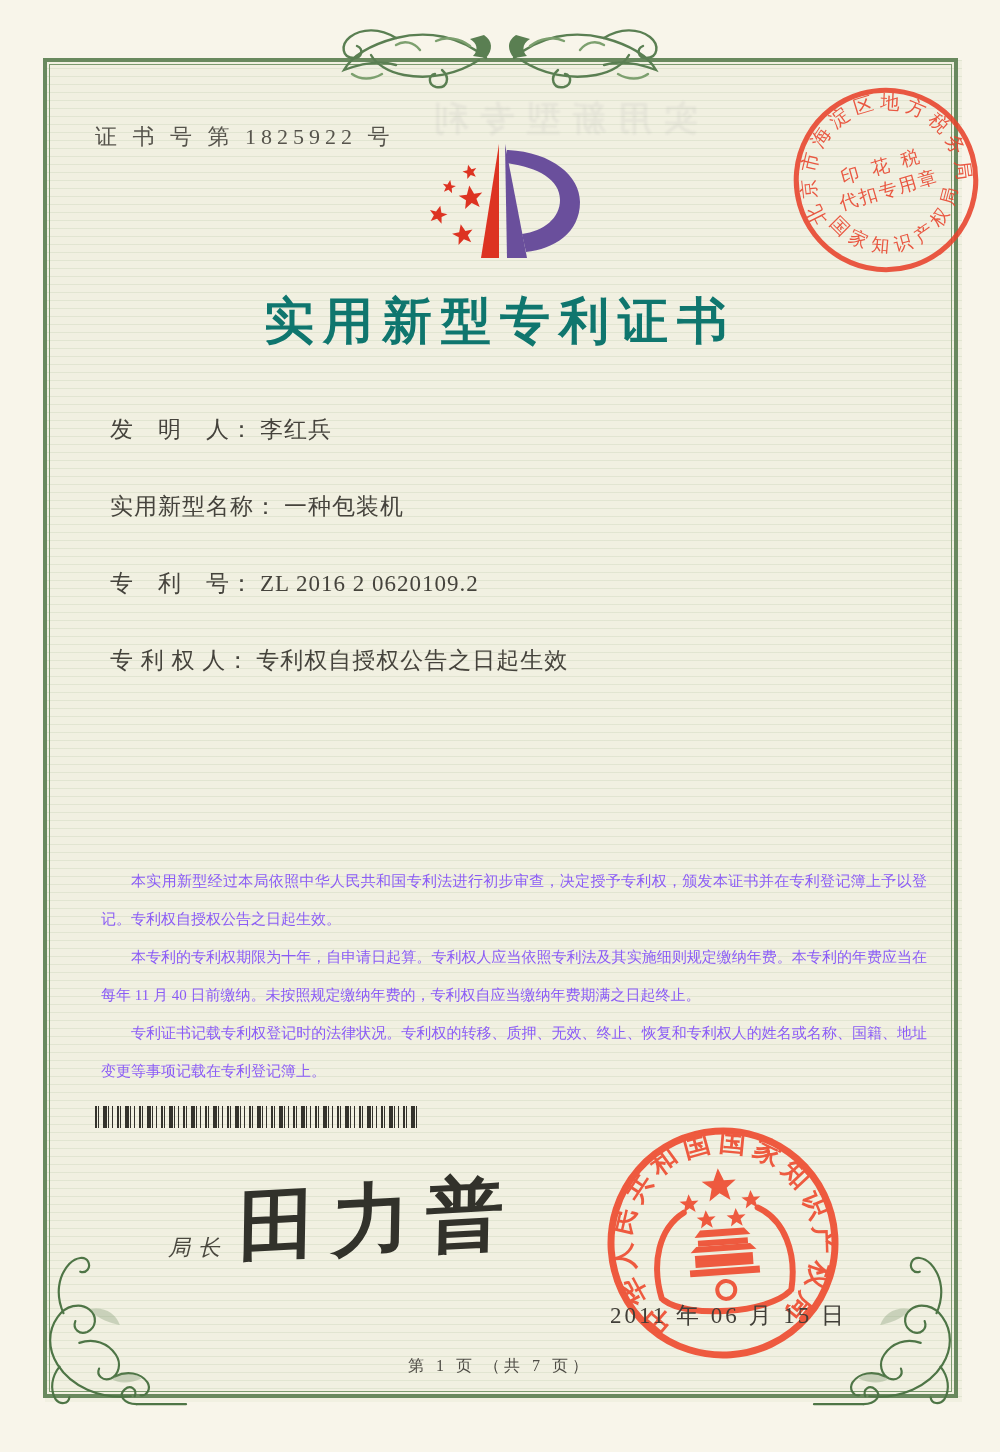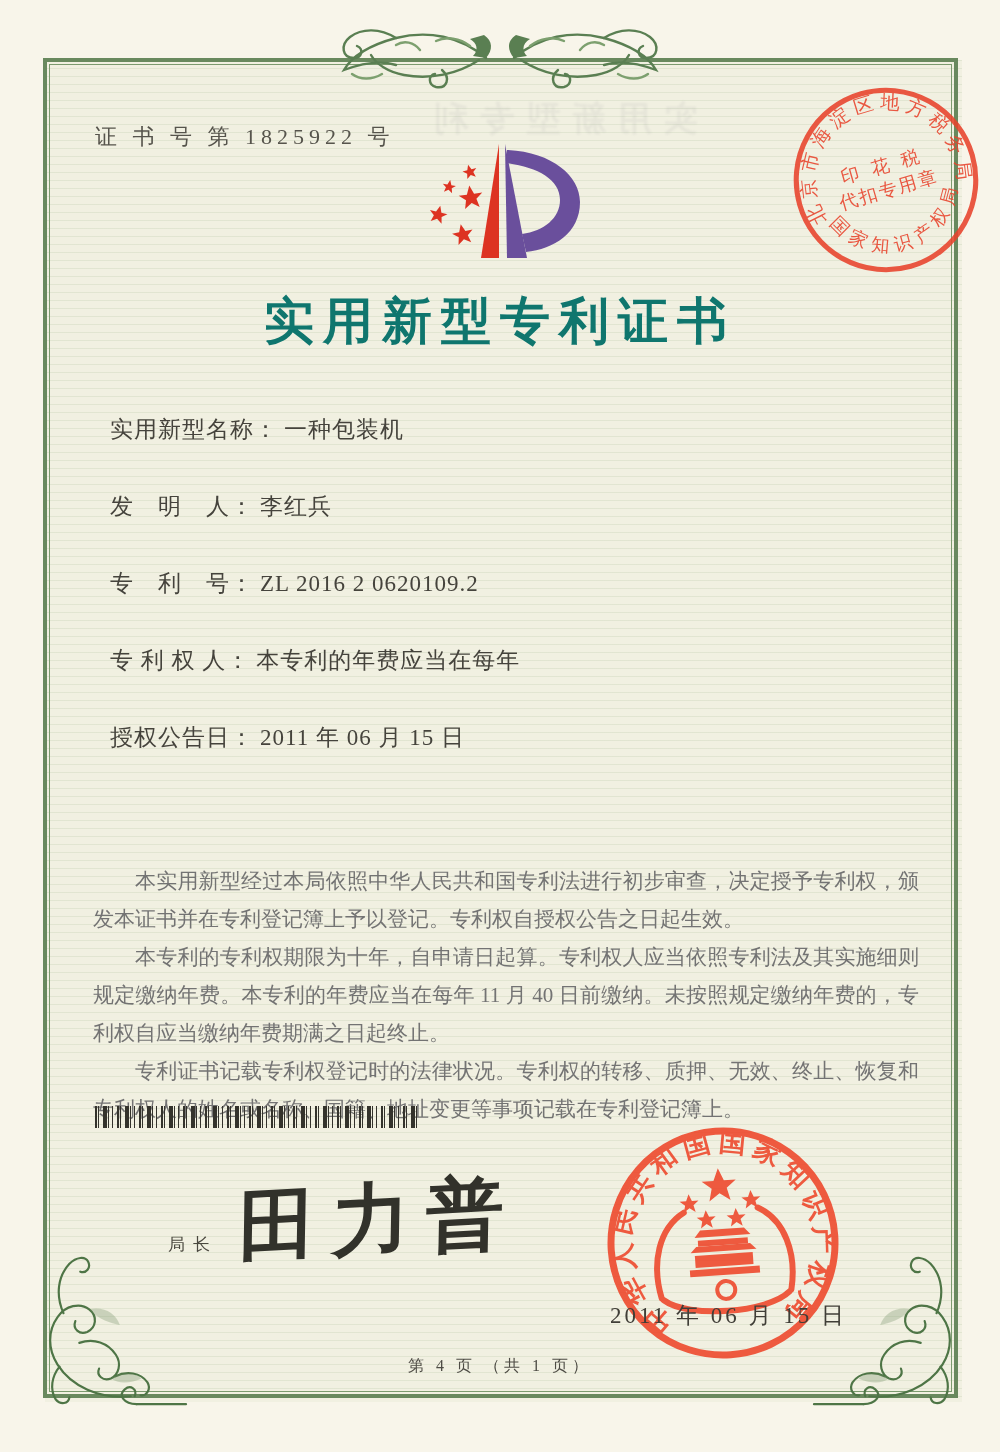--- a/index.html
+++ b/index.html
@@ -39,37 +39,37 @@
   .title{
     position:absolute; left:0; right:0; top:288px; margin:0;
     text-align:center; font-size:50px; font-weight:700;
     letter-spacing:9px; color:#0f766e;
   }
   .fields{ position:absolute; left:110px; top:414px; font-size:23px; color:#45433c; }
   .field-row{ height:32px; line-height:32px; margin-bottom:45px; white-space:nowrap; }
   .field-row .lbl{ letter-spacing:1px; }
   .field-row .val{ margin-left:6px; letter-spacing:1px; }
   .body-text{
-    position:absolute; left:93px; top:862px; width:826px;
-    font-size:21px; line-height:38px; text-align:justify; color:#737373;
+    position:absolute; left:101px; top:862px; width:826px;
+    font-size:15px; line-height:38px; text-align:justify; color:#8b5cf6;
   }
   .body-text p{ margin:0; text-indent:2em; }
   .barcode{
     position:absolute; left:95px; top:1106px; width:322px; height:22px;
     background:
       repeating-linear-gradient(90deg,
         #34332c 0 2px, transparent 2px 3px,
         #34332c 3px 4px, transparent 4px 8px,
         #34332c 8px 12px, transparent 12px 13px,
         #34332c 13px 14px, transparent 14px 17px,
         #34332c 17px 18px, transparent 18px 22px);
   }
   .signer-title{
     position:absolute; left:168px; top:1233px;
-    font-size:17px; letter-spacing:8px; color:#4a483f;
+    font-size:22px; letter-spacing:8px; color:#4a483f;font-style:italic;
   }
   .signature{
     position:absolute; left:238px; top:1168px;
     font-size:78px; font-weight:600; letter-spacing:16px; color:#32322b;
     transform:rotate(-3deg) skewX(-4deg); white-space:nowrap;
   }
   .seal{ position:absolute; left:598px; top:1118px; width:250px; height:250px;
     opacity:.87; transform:rotate(-4deg); }
   .seal-date{
     position:absolute; left:610px; top:1300px; z-index:5;
@@ -169,33 +169,30 @@
     <g fill="#6a4f9c">
       <polygon points="87,2 89,116 109,116"></polygon>
       <path d="M89,8 C134,10 162,34 162,60 C162,91 136,107 108,110 L104,92 C126,89 142,76 142,58 C142,37 119,25 88,21 Z"></path>
     </g>
   </svg>
 
   <h1 class="title">实用新型专利证书</h1>
 
   <div class="fields">
     <div class="field-row">
+      <span class="lbl">发　明　人：</span><span class="val">李红兵</span>
+    </div>
+    <div class="field-row">
       <span class="lbl">实用新型名称：</span><span class="val">一种包装机</span>
     </div>
     <div class="field-row">
-      <span class="lbl">发　明　人：</span><span class="val">李红兵</span>
-    </div>
-    <div class="field-row">
       <span class="lbl">专　利　号：</span><span class="val">ZL 2016 2 0620109.2</span>
     </div>
     <div class="field-row">
-      <span class="lbl">专 利 权 人：</span><span class="val">本专利的年费应当在每年</span>
-    </div>
-    <div class="field-row">
-      <span class="lbl">授权公告日：</span><span class="val">2011 年 06 月 15 日</span>
+      <span class="lbl">专 利 权 人：</span><span class="val">专利权自授权公告之日起生效</span>
     </div>
   </div>
 
   <div class="body-text">
     <p>本实用新型经过本局依照中华人民共和国专利法进行初步审查，决定授予专利权，颁发本证书并在专利登记簿上予以登记。专利权自授权公告之日起生效。</p>
     <p>本专利的专利权期限为十年，自申请日起算。专利权人应当依照专利法及其实施细则规定缴纳年费。本专利的年费应当在每年 11 月 40 日前缴纳。未按照规定缴纳年费的，专利权自应当缴纳年费期满之日起终止。</p>
     <p>专利证书记载专利权登记时的法律状况。专利权的转移、质押、无效、终止、恢复和专利权人的姓名或名称、国籍、地址变更等事项记载在专利登记簿上。</p>
   </div>
 
   <div class="barcode"></div>
@@ -224,15 +221,15 @@
       <rect x="96" y="136" width="58" height="12"></rect>
       <rect x="90" y="150" width="70" height="7"></rect>
       <circle cx="125" cy="172" r="9" fill="none" stroke="#ee4428" stroke-width="4"></circle>
       <path d="M60,176 C52,140 62,106 88,92" fill="none" stroke="#ee4428" stroke-width="6" stroke-linecap="round"></path>
       <path d="M190,176 C198,140 188,106 162,92" fill="none" stroke="#ee4428" stroke-width="6" stroke-linecap="round"></path>
       <path d="M62,178 C85,198 165,198 188,178" fill="none" stroke="#ee4428" stroke-width="6" stroke-linecap="round"></path>
     </g>
   </svg>
   <div class="seal-date">2011 年 06 月 15 日</div>
 
-  <div class="footer">第 4 页 （共 1 页）</div>
+  <div class="footer">第 1 页 （共 7 页）</div>
 
 </div>
 
 </body></html>

